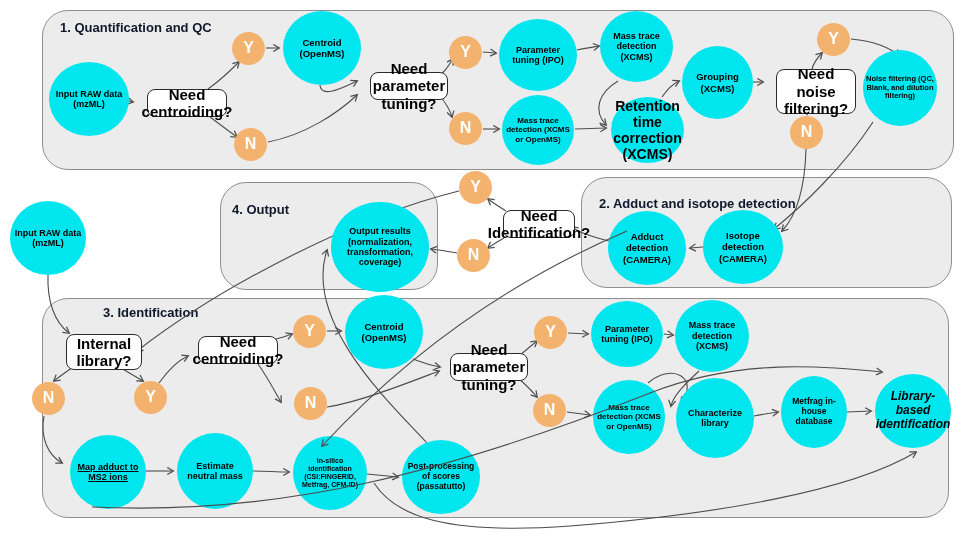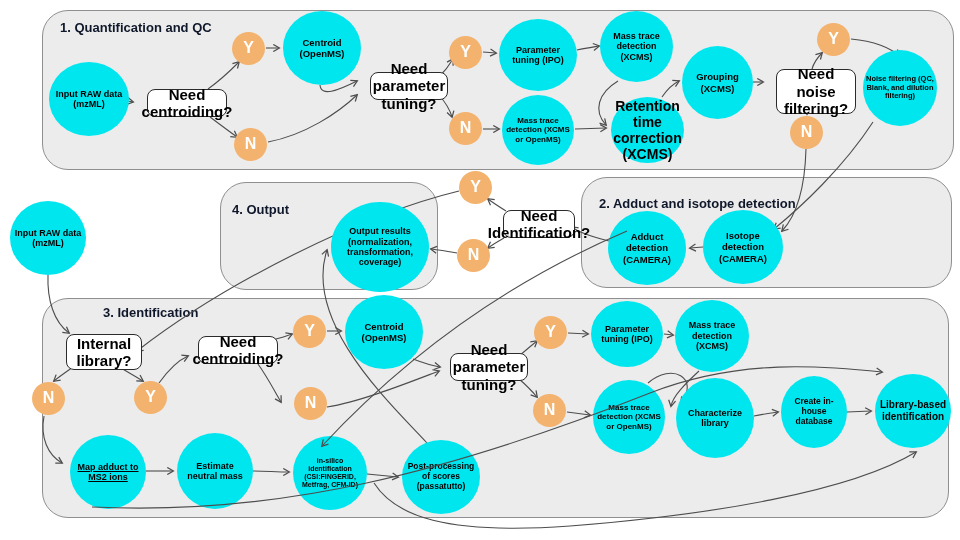--- a/index.html
+++ b/index.html
@@ -106,22 +106,22 @@
   <div class="node process" style="left:703px;top:210px;width:80px;height:74px;font-size:9.5px;">Isotope detection (CAMERA)</div>
 
   <div class="node process" style="left:331px;top:202px;width:98px;height:90px;">Output results (normalization, transformation, coverage)</div>
 
   <div class="node process" style="left:10px;top:201px;width:76px;height:74px;">Input RAW data (mzML)</div>
   <div class="node process" style="left:345px;top:295px;width:78px;height:74px;font-size:9.5px;">Centroid (OpenMS)</div>
   <div class="node process" style="left:591px;top:301px;width:72px;height:66px;">Parameter tuning (IPO)</div>
   <div class="node process" style="left:675px;top:300px;width:74px;height:72px;">Mass trace detection (XCMS)</div>
   <div class="node process" style="left:593px;top:380px;width:72px;height:74px;font-size:8px;">Mass trace detection (XCMS or OpenMS)</div>
   <div class="node process" style="left:676px;top:378px;width:78px;height:80px;">Characterize library</div>
-  <div class="node process" style="left:781px;top:376px;width:66px;height:72px;font-size:8.5px;">Create in-house database</div>
-  <div class="node process" style="left:875px;top:374px;width:76px;height:74px;font-size:10px;">Library-based identification</div>
+  <div class="node process" style="left:781px;top:376px;width:66px;height:72px;font-size:8.5px;">Metfrag in-house database</div>
+  <div class="node process" style="left:875px;top:374px;width:76px;height:74px;font-size:12px;font-style:italic;">Library-based identification</div>
   <div class="node process" style="left:70px;top:435px;width:76px;height:74px;text-decoration:underline;">Map adduct to MS2 ions</div>
   <div class="node process" style="left:177px;top:433px;width:76px;height:76px;">Estimate neutral mass</div>
   <div class="node process" style="left:293px;top:436px;width:74px;height:74px;font-size:7px;">in-silico identification (CSI:FINGERID, Metfrag, CFM-ID)</div>
   <div class="node process" style="left:402px;top:440px;width:78px;height:74px;font-size:8.5px;">Post-processing of scores (passatutto)</div>
 
   <div class="node decision" style="left:138px;top:89px;width:80px;height:28px;">Need centroiding?</div>
   <div class="node decision" style="left:361px;top:72px;width:78px;height:28px;">Need parameter tuning?</div>
   <div class="node decision" style="left:767px;top:69px;width:80px;height:45px;">Need noise filtering?</div>
   <div class="node decision" style="left:494px;top:210px;width:72px;height:28px;">Need Identification?</div>
   <div class="node decision" style="left:57px;top:334px;width:76px;height:36px;">Internal library?</div>

